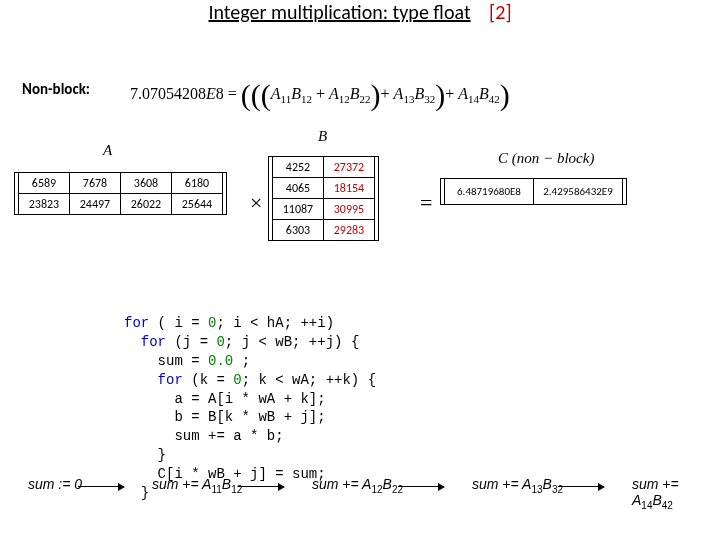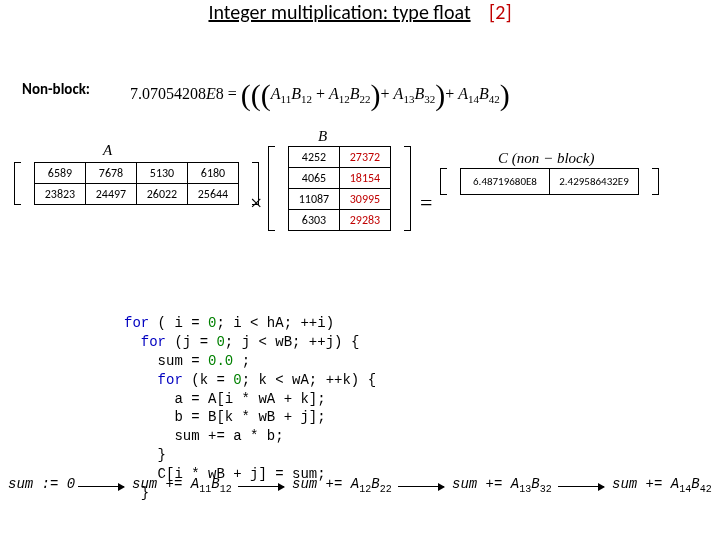--- a/index.html
+++ b/index.html
@@ -45,21 +45,22 @@
   }
   .mat-label {
     font-family: 'Times New Roman', serif;
     font-style: italic;
     font-size: 15px;
     text-align: center;
   }
   .bracket-wrap {
     display: inline-block;
     position: relative;
-    padding: 0 20px;
+    padding: 0 4px;
+    margin-top: 10px;
   }
   .bracket-wrap::before,
   .bracket-wrap::after {
     content: '';
     position: absolute;
     top: 0;
     bottom: 0;
     width: 6px;
     border-top: 1.5px solid #000;
     border-bottom: 1.5px solid #000;
@@ -108,23 +109,24 @@
   .num { color: #008000; }
   
   .sums {
     position: absolute;
     left: 0; right: 0;
     bottom: 24px;
     height: 40px;
   }
   .sum-item {
     position: absolute;
-    font-family: Liberation Mono, monospace;
+    font-family: Liberation Sans, sans-serif;
     font-style: italic;
     font-size: 14px;
+    margin-left: 20px;
   }
   .sum-item sub { font-size: 10px; font-style: normal; }
   .arrow {
     position: absolute;
     height: 0;
     border-top: 1px solid #000;
   }
   .arrow::after {
     content: '';
     position: absolute;
@@ -152,21 +154,21 @@
 
 <div class="matrow">
 
   <div class="mat-label matA-label">A</div>
   <div class="bracket-wrap matA-block">
     <table class="mat">
       <tbody>
           <tr>
         <td>6589</td>
             <td>7678</td>
-            <td>5130</td>
+            <td>3608</td>
             <td>6180</td>
       </tr>
       <tr>
         <td>23823</td>
             <td>24497</td>
             <td>26022</td>
             <td>25644</td>
       </tr>
     </tbody>
       </table>

